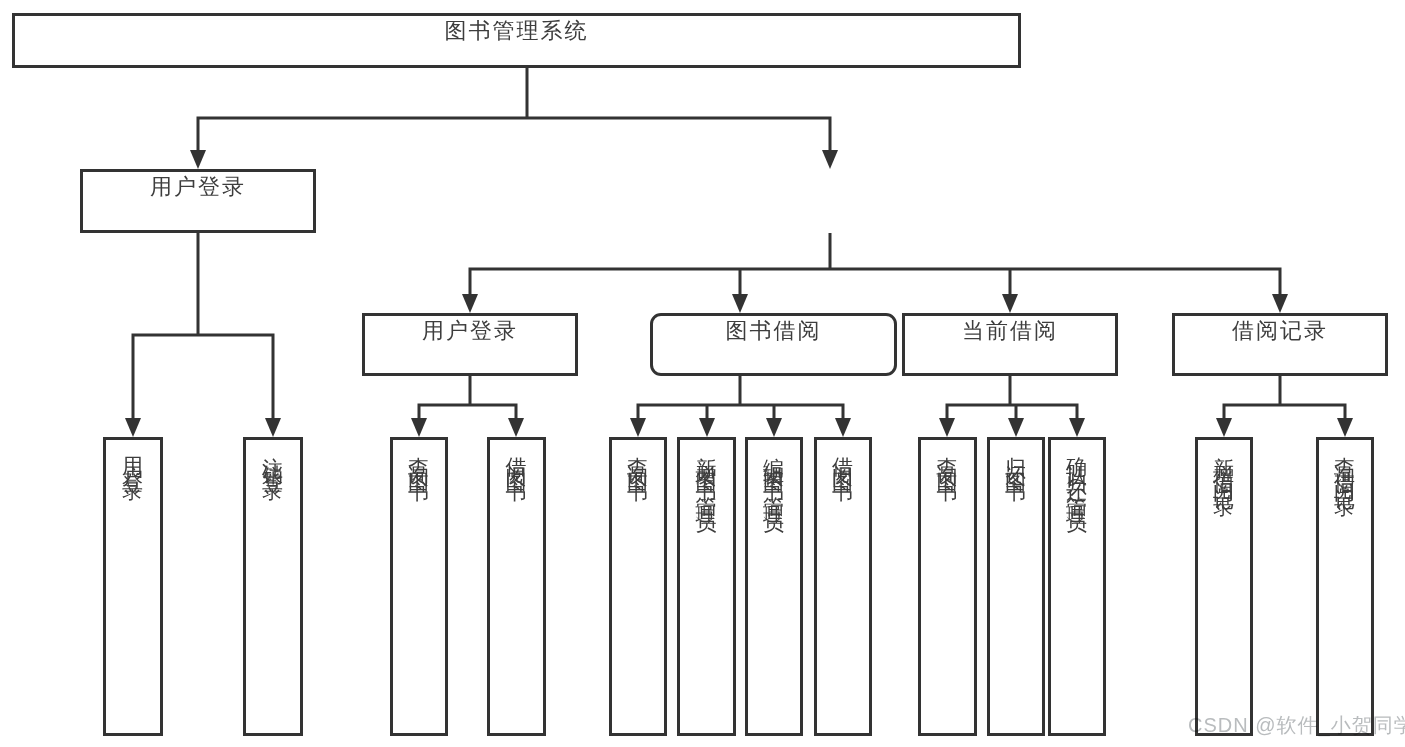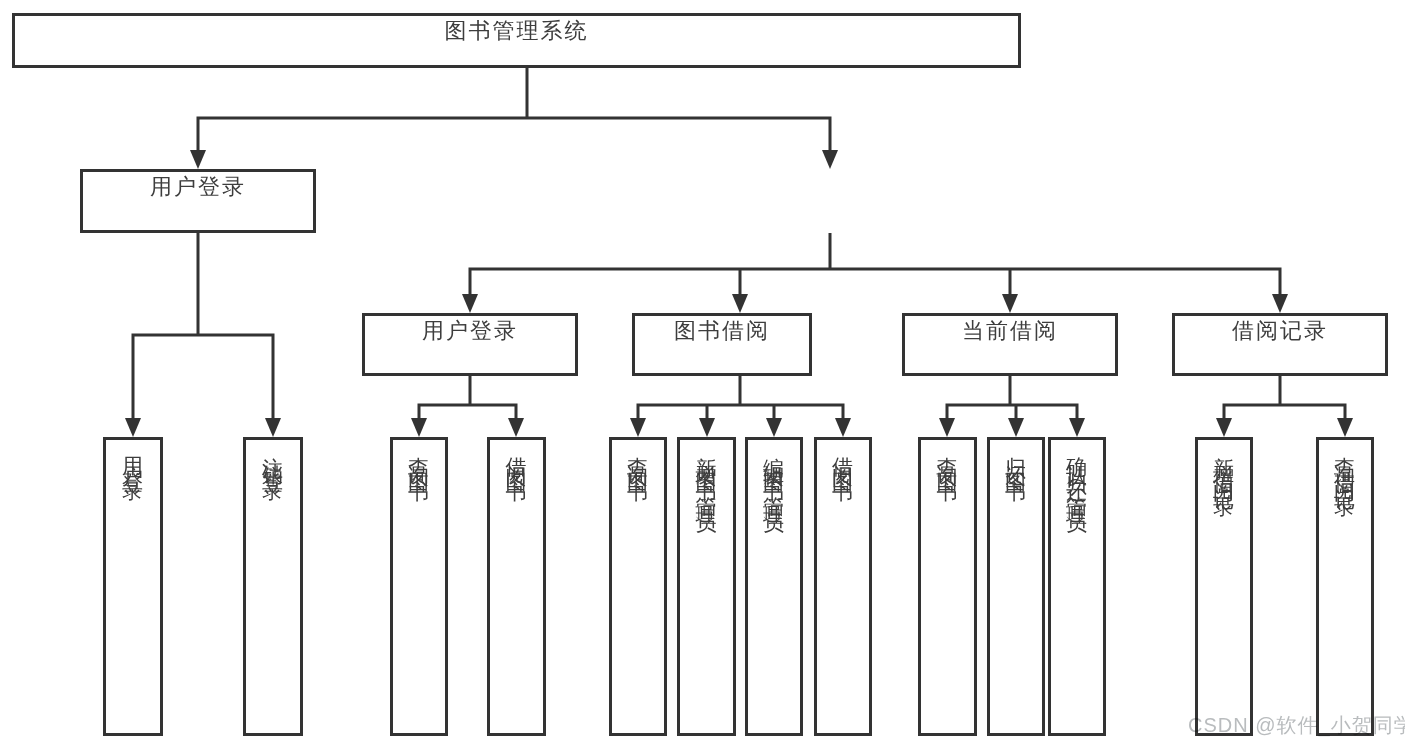--- a/index.html
+++ b/index.html
@@ -96,21 +96,21 @@
     <span>图书管理系统</span>
   </div>
 
   <div class="node h-node" style="left:80px;top:169px;width:236px;height:64px;">
     <span>用户登录</span>
   </div>
 
   <div class="node h-node" style="left:362px;top:313px;width:216px;height:63px;">
     <span>用户登录</span>
   </div>
-  <div class="node h-node" style="left:632px;top:313px;width:180px;height:63px;">
+  <div class="node h-node" style="left:650px;top:313px;width:247px;height:63px;border-radius:11px;">
     <span>图书借阅</span>
   </div>
   <div class="node h-node" style="left:902px;top:313px;width:216px;height:63px;">
     <span>当前借阅</span>
   </div>
   <div class="node h-node" style="left:1172px;top:313px;width:216px;height:63px;">
     <span>借阅记录</span>
   </div>
 
   <div class="node leaf" style="left:103px;top:437px;width:60px;height:299px;">

